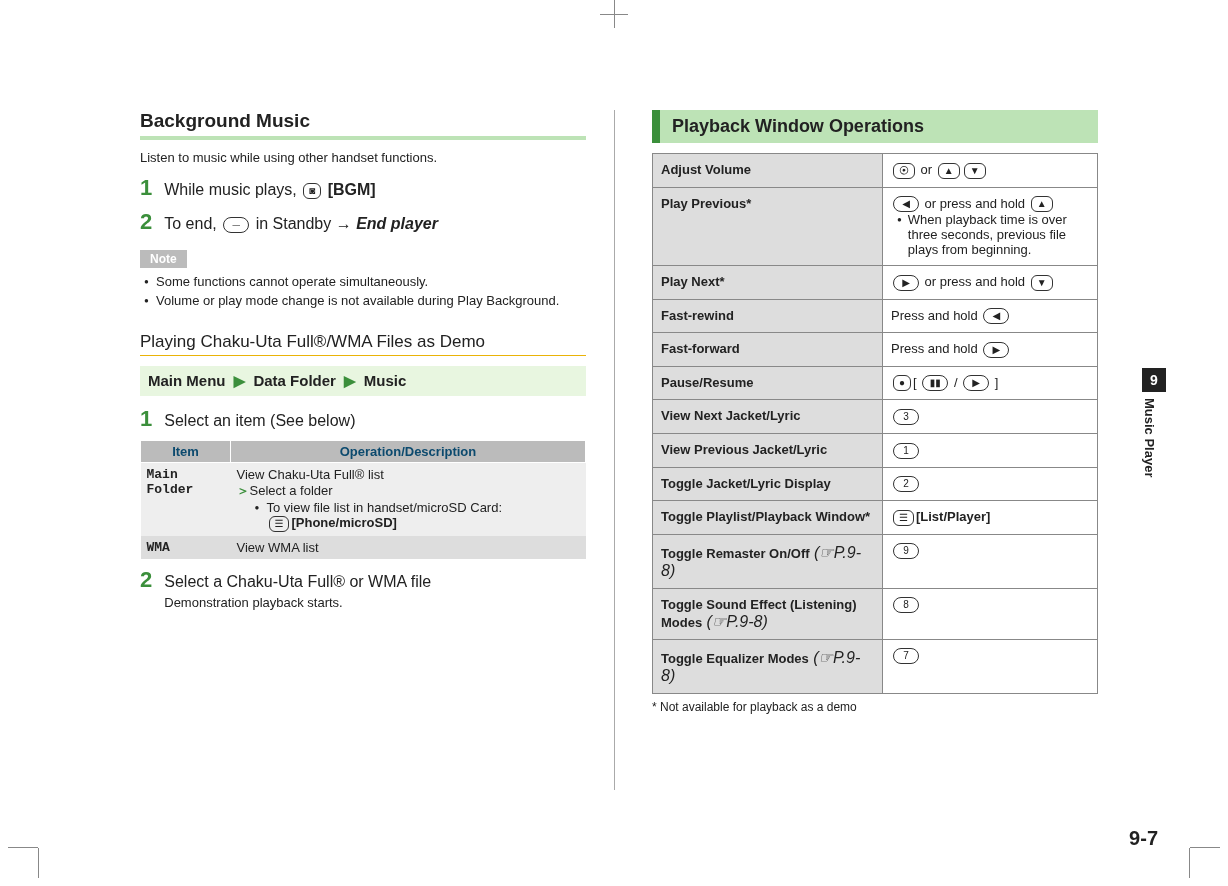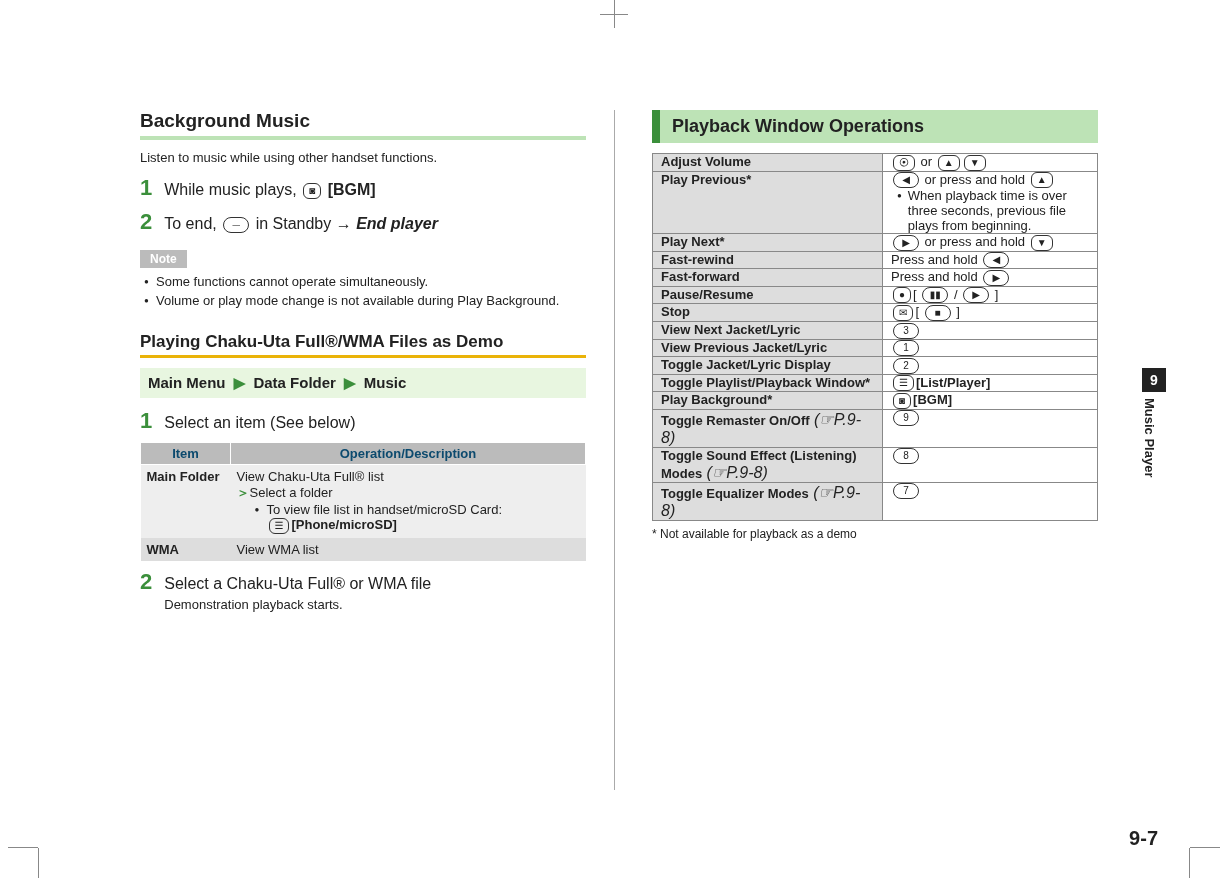--- a/index.html
+++ b/index.html
@@ -21,44 +21,44 @@
 
   .key { display: inline-block; border: 1px solid #333; border-radius: 6px; padding: 0 5px; font-size: 10px; line-height: 14px; vertical-align: middle; margin: 0 2px; min-width: 18px; text-align: center; }
   .key.oval { border-radius: 10px; min-width: 26px; }
 
   .note-box { margin: 14px 0 18px 0; }
   .note-tag { display: inline-block; background: #bbb; color: #fff; font-weight: bold; font-size: 12px; padding: 2px 10px; }
   ul.note-list { list-style: none; padding: 4px 2px; }
   ul.note-list li { font-size: 13px; padding: 2px 0 2px 14px; position: relative; }
   ul.note-list li::before { content: "●"; font-size: 8px; position: absolute; left: 2px; top: 5px; }
 
-  .h3 { font-size: 17px; font-weight: bold; border-bottom: 3px solid #eab308; padding-bottom: 3px; margin: 14px 0 10px 0; }
+  .h3 { font-size: 17px; font-weight: normal; border-bottom: 1px solid #eab308; padding-bottom: 3px; margin: 14px 0 10px 0; }
   .menu-bar { background: #e8f6e0; padding: 6px 8px; font-size: 15px; font-weight: bold; margin-bottom: 10px; }
   .menu-arrow { color: #3b8f3b; margin: 0 4px; }
 
   table.small { width: 100%; border-collapse: collapse; font-size: 13px; margin: 8px 0; }
   table.small th { background: #bbb; color: #0c4a6e; font-weight: bold; padding: 3px 6px; text-align: center; border: 1px solid #fff; }
   table.small td { padding: 4px 6px; vertical-align: top; }
   table.small tr.alt { background: #eee; }
-  table.small td.label { font-weight: bold; width: 90px; }
+  table.small td.label { font-weight: bold; width: 90px; font-family: Liberation Mono, monospace; }
 
   .sub-bullet { list-style: none; padding-left: 18px; }
   .sub-bullet li { position: relative; padding-left: 12px; }
   .sub-bullet li::before { content: "●"; font-size: 8px; position: absolute; left: 0; top: 3px; }
   .gt { color: #3b8f3b; font-weight: bold; }
 
   .tip { font-size: 13px; padding-left: 40px; padding-right: 6px; position: relative; margin: 6px 0 12px 0; }
   .tip::before { content: "●"; font-size: 8px; position: absolute; left: 28px; top: 3px; }
 
   .section-head { background: #bde3b6; display: flex; margin-bottom: 10px; text-align: center; }
   .section-head .bar { width: 8px; background: #3b8f3b; }
   .section-head .txt { font-size: 18px; font-weight: bold; padding: 6px 12px; color: #222; }
 
   table.ops { width: 100%; border-collapse: collapse; font-size: 13px; }
-  table.ops td { border: 1px solid #888; padding: 0 8px; vertical-align: top; }
+  table.ops td { border: 1px solid #888; padding: 8px 8px; vertical-align: top; }
   table.ops td.op-label { background: #ddd; font-weight: bold; width: 230px; }
   .ref { font-weight: normal; font-size: 16px; font-style: italic; }
   .bullet-line { display: flex; gap: 6px; padding-left: 6px; }
   .bullet-line::before { content: "●"; font-size: 8px; padding-top: 3px; }
 
   .footnote { font-size: 12px; margin-top: 6px; }
 
   .side-tab { position: absolute; right: 62px; top: 368px; }
   .side-box { background: #222; color: #fff; font-weight: bold; font-size: 14px; width: 24px; height: 24px; display: flex; align-items: center; justify-content: center; }
   .side-text { writing-mode: vertical-rl; font-size: 13px; font-weight: bold; padding-top: 6px; }
@@ -202,42 +202,34 @@
           </tr>
           <tr>
             <td class="op-label">Fast-forward</td>
             <td><span>Press and hold </span><span class="key oval">▶</span></td>
           </tr>
           <tr>
             <td class="op-label">Pause/Resume</td>
             <td><span class="key ">●</span>[ <span class="key oval">▮▮</span> / <span class="key oval">▶</span> ]</td>
           </tr>
           <tr>
-            <td class="op-label">Stop</td>
-            <td><span class="key ">✉</span>[ <span class="key oval">■</span> ]</td>
-          </tr>
-          <tr>
             <td class="op-label">View Next Jacket/Lyric</td>
             <td><span class="key oval">3</span></td>
           </tr>
           <tr>
             <td class="op-label">View Previous Jacket/Lyric</td>
             <td><span class="key oval">1</span></td>
           </tr>
           <tr>
             <td class="op-label">Toggle Jacket/Lyric Display</td>
             <td><span class="key oval">2</span></td>
           </tr>
           <tr>
             <td class="op-label">Toggle Playlist/Playback Window*</td>
             <td><span class="key ">☰</span><span class="strong">[List/Player]</span></td>
-          </tr>
-          <tr>
-            <td class="op-label">Play Background*</td>
-            <td><span class="key ">◙</span><span class="strong">[BGM]</span></td>
           </tr>
           <tr>
             <td class="op-label">Toggle Remaster On/Off<span class="ref"> (☞P.9-8)</span></td>
             <td><span class="key oval">9</span></td>
           </tr>
           <tr>
             <td class="op-label">Toggle Sound Effect (Listening) Modes<span class="ref"> (☞P.9-8)</span></td>
             <td><span class="key oval">8</span></td>
           </tr>
           <tr>

